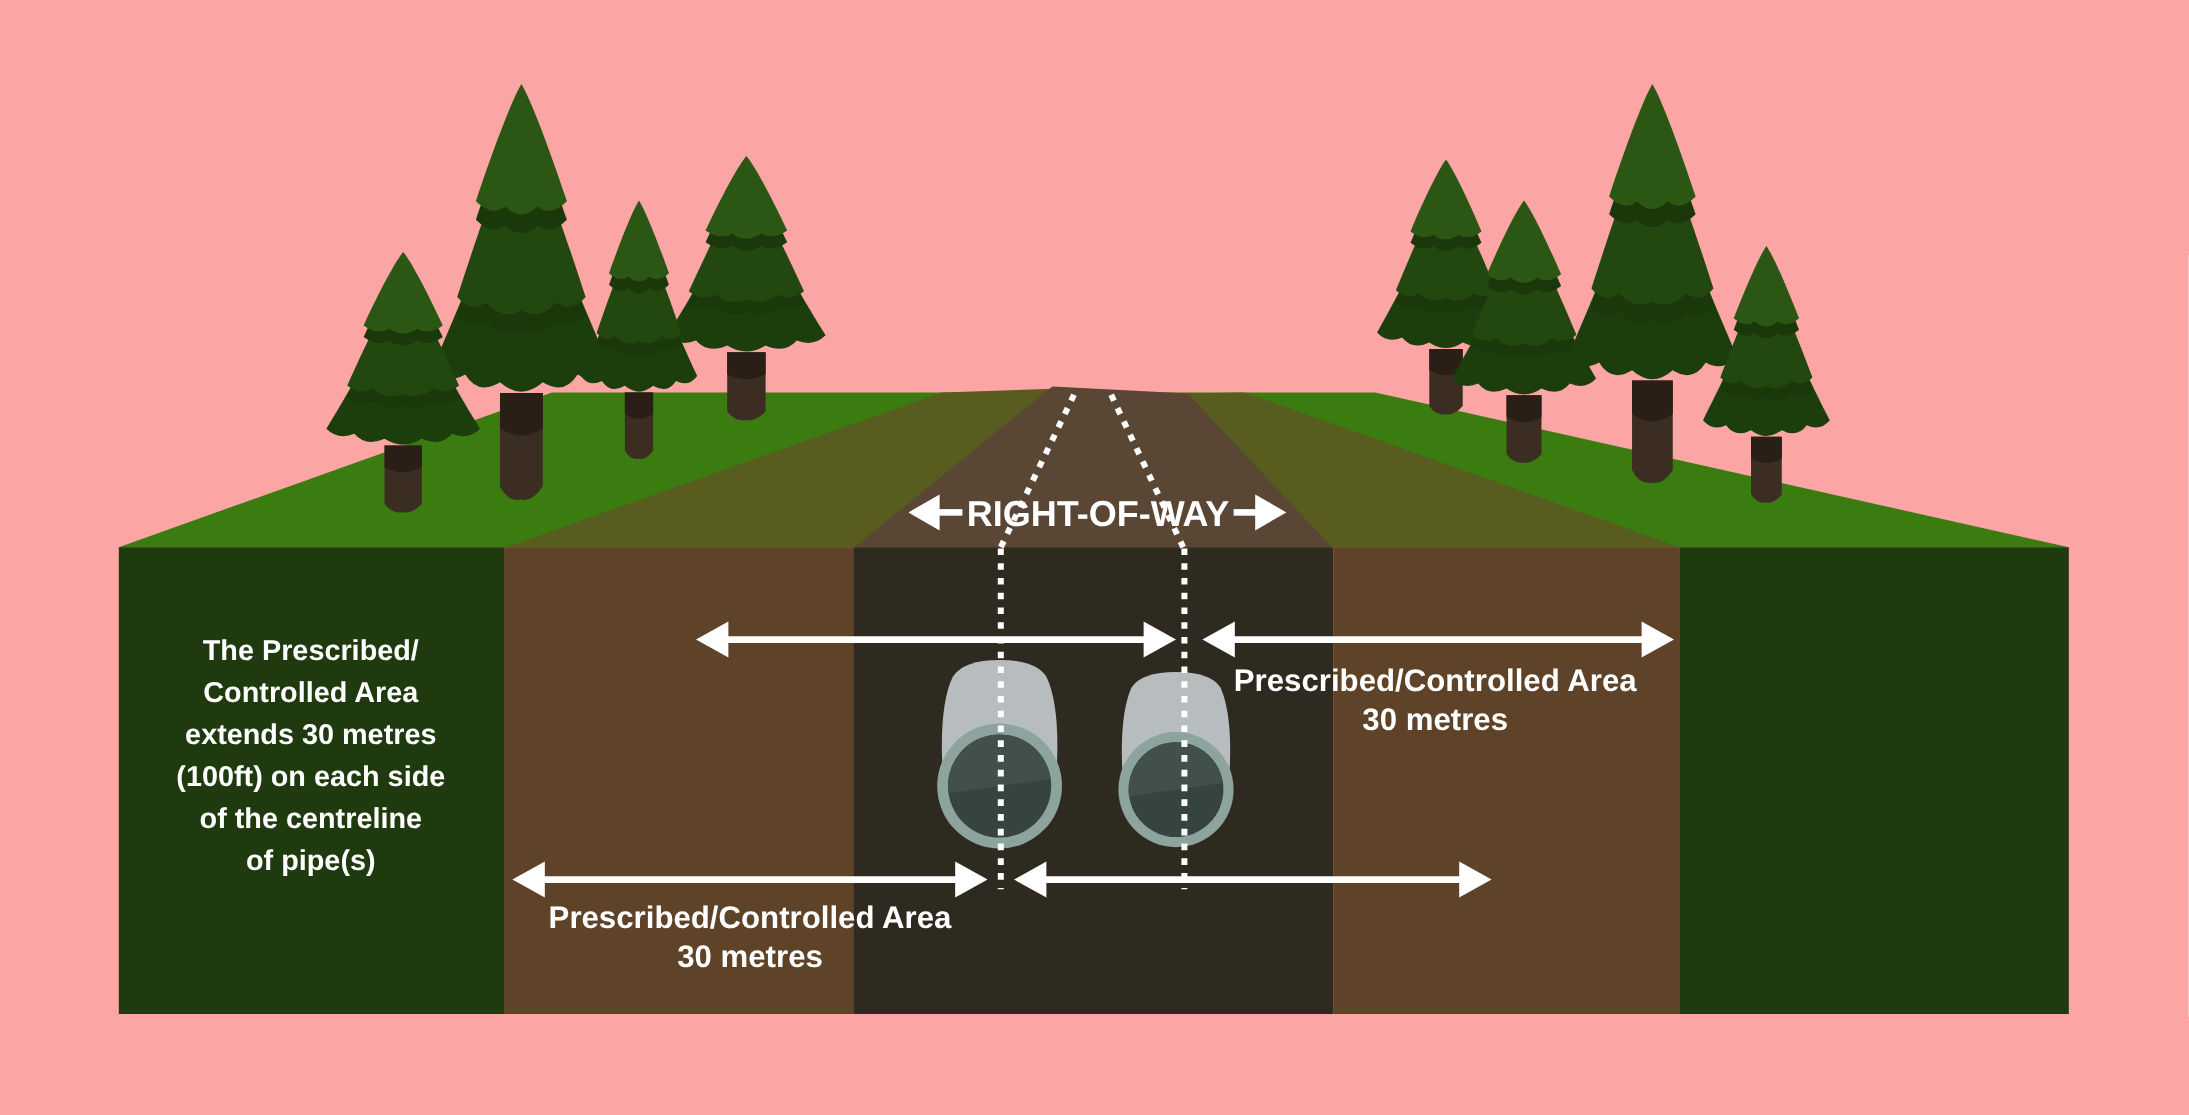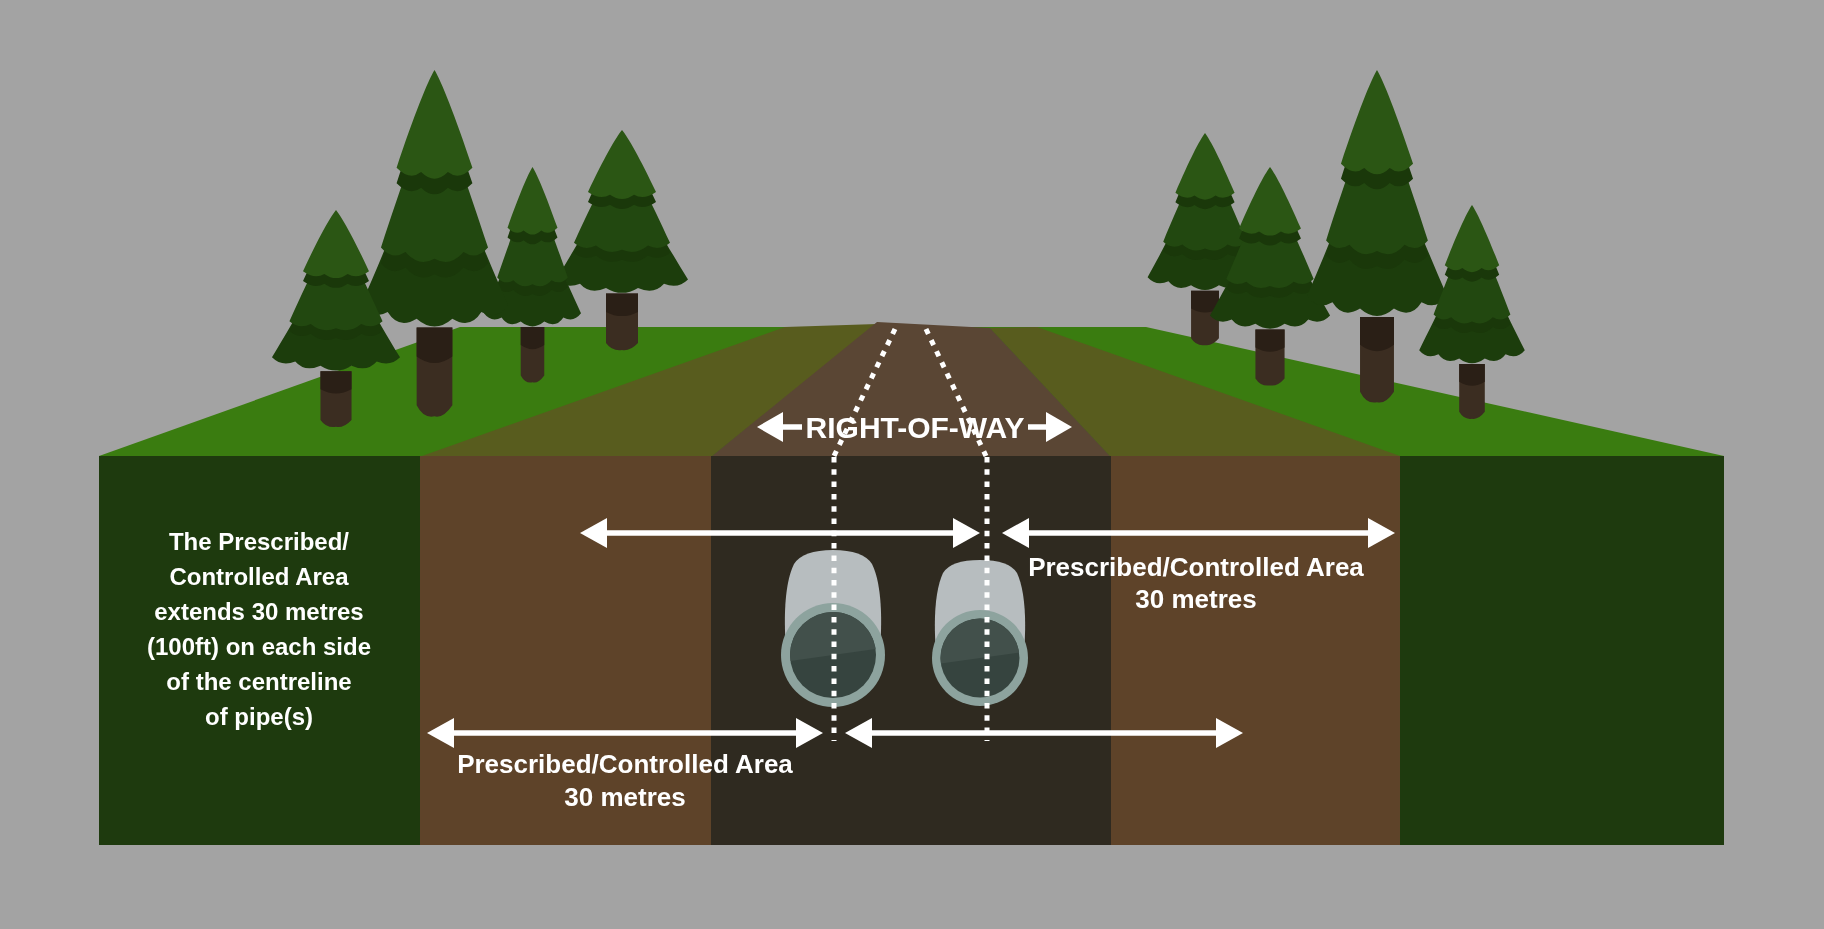--- a/index.html
+++ b/index.html
@@ -1,16 +1,16 @@
 <!DOCTYPE html>
 <html><head>
 <meta charset="utf-8">
 <style>
   html,body{margin:0;padding:0;background:#ffffff;}
-  .stage{position:relative;width:1824px;height:929px;background:#a3a3a3;overflow:hidden;
+  .stage{position:relative;width:1824px;height:929px;background:#fca5a5;overflow:hidden;
          font-family:"Liberation Sans",sans-serif;}
   svg{position:absolute;left:0;top:0;}
   text{font-family:"Liberation Sans",sans-serif;font-weight:700;fill:#ffffff;}
 </style>
 </head>
 <body>
 
 <div class="stage">
 <svg width="1824" height="929" viewBox="0 0 1824 929">
 

